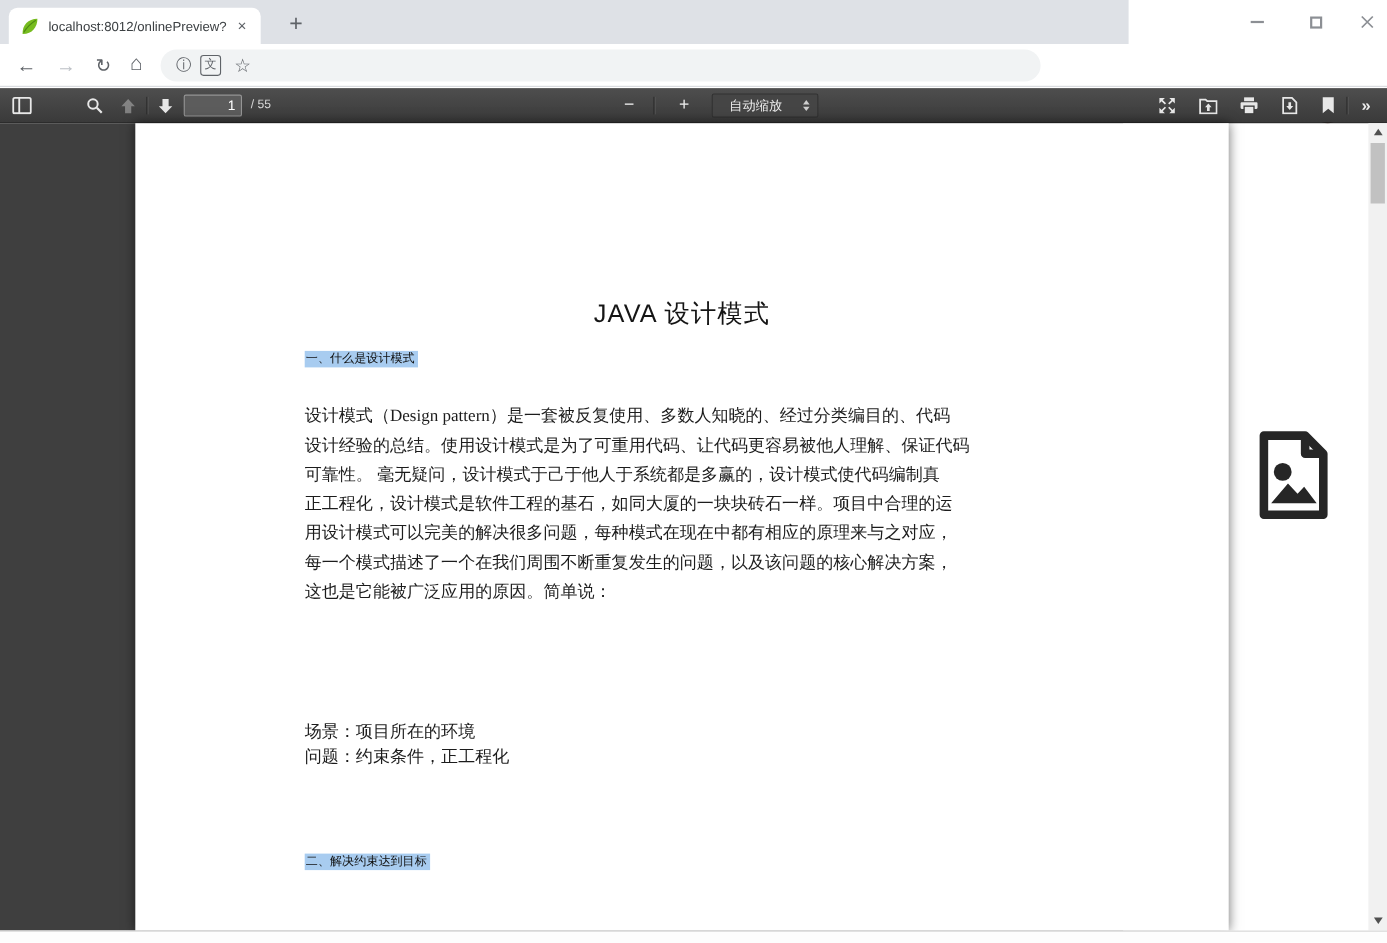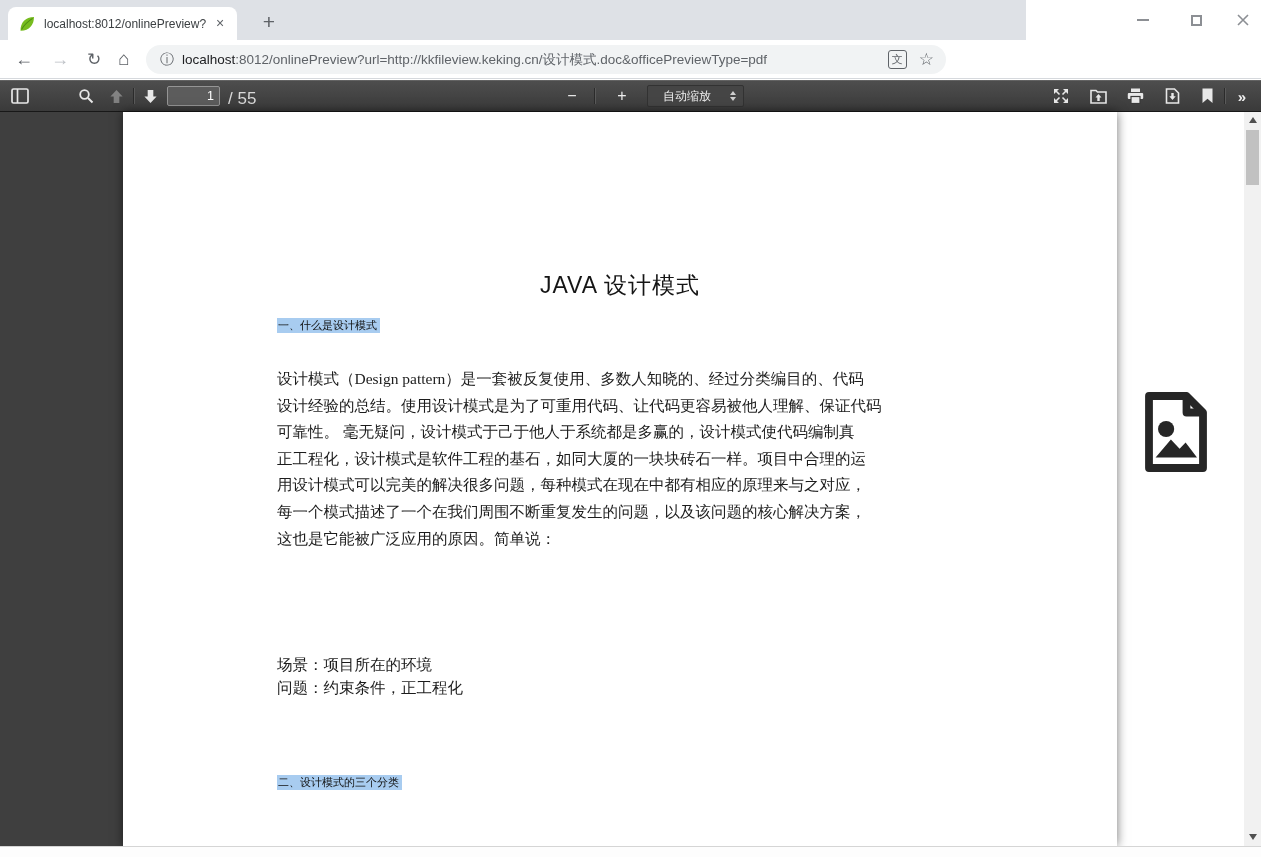--- a/index.html
+++ b/index.html
@@ -48,21 +48,21 @@
   .pdftoolbar { position:absolute; top:80px; left:0; width:1261px; height:32px;
                 background:linear-gradient(#4e4e4e,#3a3a3a); border-bottom:1px solid #181818;
                 box-shadow:inset 0 1px 0 rgba(255,255,255,.12); }
   .tbtn { position:absolute; top:6px; width:20px; height:20px; display:flex; align-items:center; justify-content:center; }
   .tbtn svg { display:block; }
   .disabled { opacity:.38; }
   .tb-sep { position:absolute; top:8px; width:1px; height:16px; background:#2b2b2b; box-shadow:1px 0 0 #5a5a5a; }
   .page-input { position:absolute; left:167px; top:6px; width:53px; height:20px; background:#5c5c5c;
                 border:1px solid #959595; border-radius:2px; color:#fff; font-size:12.5px; text-align:right;
                 padding-right:5px; font-family:"Liberation Sans",sans-serif; }
-  .page-count { position:absolute; left:228px; top:9px; color:#d9d9d9; font-size:17px; }
+  .page-count { position:absolute; left:228px; top:9px; color:#d9d9d9; font-size:11px; }
   .zoom-minus,.zoom-plus { color:#ededed; font-size:16px; }
   .zoom-select { position:absolute; left:647px; top:5px; width:97px; height:22px; background:#454545;
                  border:1px solid #323232; border-radius:2px; display:flex; align-items:center; }
   .zoom-label { flex:1; text-align:center; color:#ededed; font-size:12px; }
   .dd-arrows { width:14px; display:flex; flex-direction:column; align-items:center; gap:2px; margin-right:3px; }
   .dd-arrows i { width:0; height:0; border-left:3.5px solid transparent; border-right:3.5px solid transparent; }
   .dd-up { border-bottom:4px solid #cfcfcf; } .dd-down { border-top:4px solid #cfcfcf; }
   .more-tools { color:#ededed; font-size:15px; font-weight:bold; }
 
   
@@ -115,21 +115,20 @@
     </div>
   </div>
 
   <div class="addressbar">
     <div class="nav-ic nav-back">←</div>
     <div class="nav-ic nav-fwd">→</div>
     <div class="nav-ic nav-reload">↻</div>
     <div class="nav-ic nav-home">⌂</div>
     <div class="omnibox">
       <span class="info-ic">ⓘ</span>
-      <span class="url"><span class="host">localhost</span><span class="rest">:8012/onlinePreview?url=http://kkfileview.keking.cn/设计模式.doc&amp;officePreviewType=pdf</span></span>
       <span class="bar-translate">文</span>
       <span class="bar-star">☆</span>
     </div>
     <div class="extrow">
       <div class="ext">
           <div class="ext-tm">T</div>
         </div>
       <div class="ext">
           <div class="ext-gt">文</div>
         </div>
@@ -242,21 +241,21 @@
       <div class="doc-h" style="top:206px"><span class="hl">一、什么是设计模式</span></div>
       <div class="doc-para">设计模式（Design pattern）是一套被反复使用、多数人知晓的、经过分类编目的、代码
 设计经验的总结。使用设计模式是为了可重用代码、让代码更容易被他人理解、保证代码
 可靠性。 毫无疑问，设计模式于己于他人于系统都是多赢的，设计模式使代码编制真
 正工程化，设计模式是软件工程的基石，如同大厦的一块块砖石一样。项目中合理的运
 用设计模式可以完美的解决很多问题，每种模式在现在中都有相应的原理来与之对应，
 每一个模式描述了一个在我们周围不断重复发生的问题，以及该问题的核心解决方案，
 这也是它能被广泛应用的原因。简单说：</div>
       <div class="doc-line" style="top:543px">场景：项目所在的环境</div>
       <div class="doc-line" style="top:566px">问题：约束条件，正工程化</div>
-      <div class="doc-h" style="top:663px"><span class="hl">二、设计模式的三个分类</span></div>
+      <div class="doc-h" style="top:663px"><span class="hl">二、解决约束达到目标</span></div>
     </div>
 
     <svg class="img-ph" viewBox="0 0 24 28">
       <path d="M3 2 H15.5 L21 7.5 V26 H3 Z" fill="none" stroke="#262626" stroke-width="2.6" stroke-linejoin="round"></path>
       <path d="M15.5 2 V7.5 H21" fill="none" stroke="#262626" stroke-width="2.6" stroke-linejoin="round"></path>
       <circle cx="8.7" cy="13" r="2.7" fill="#262626"></circle>
       <path d="M5.2 22.5 L10.3 16.5 L13.2 19.6 L15.2 17.5 L19 22.5 Z" fill="#262626"></path>
     </svg>
   </div>
 

